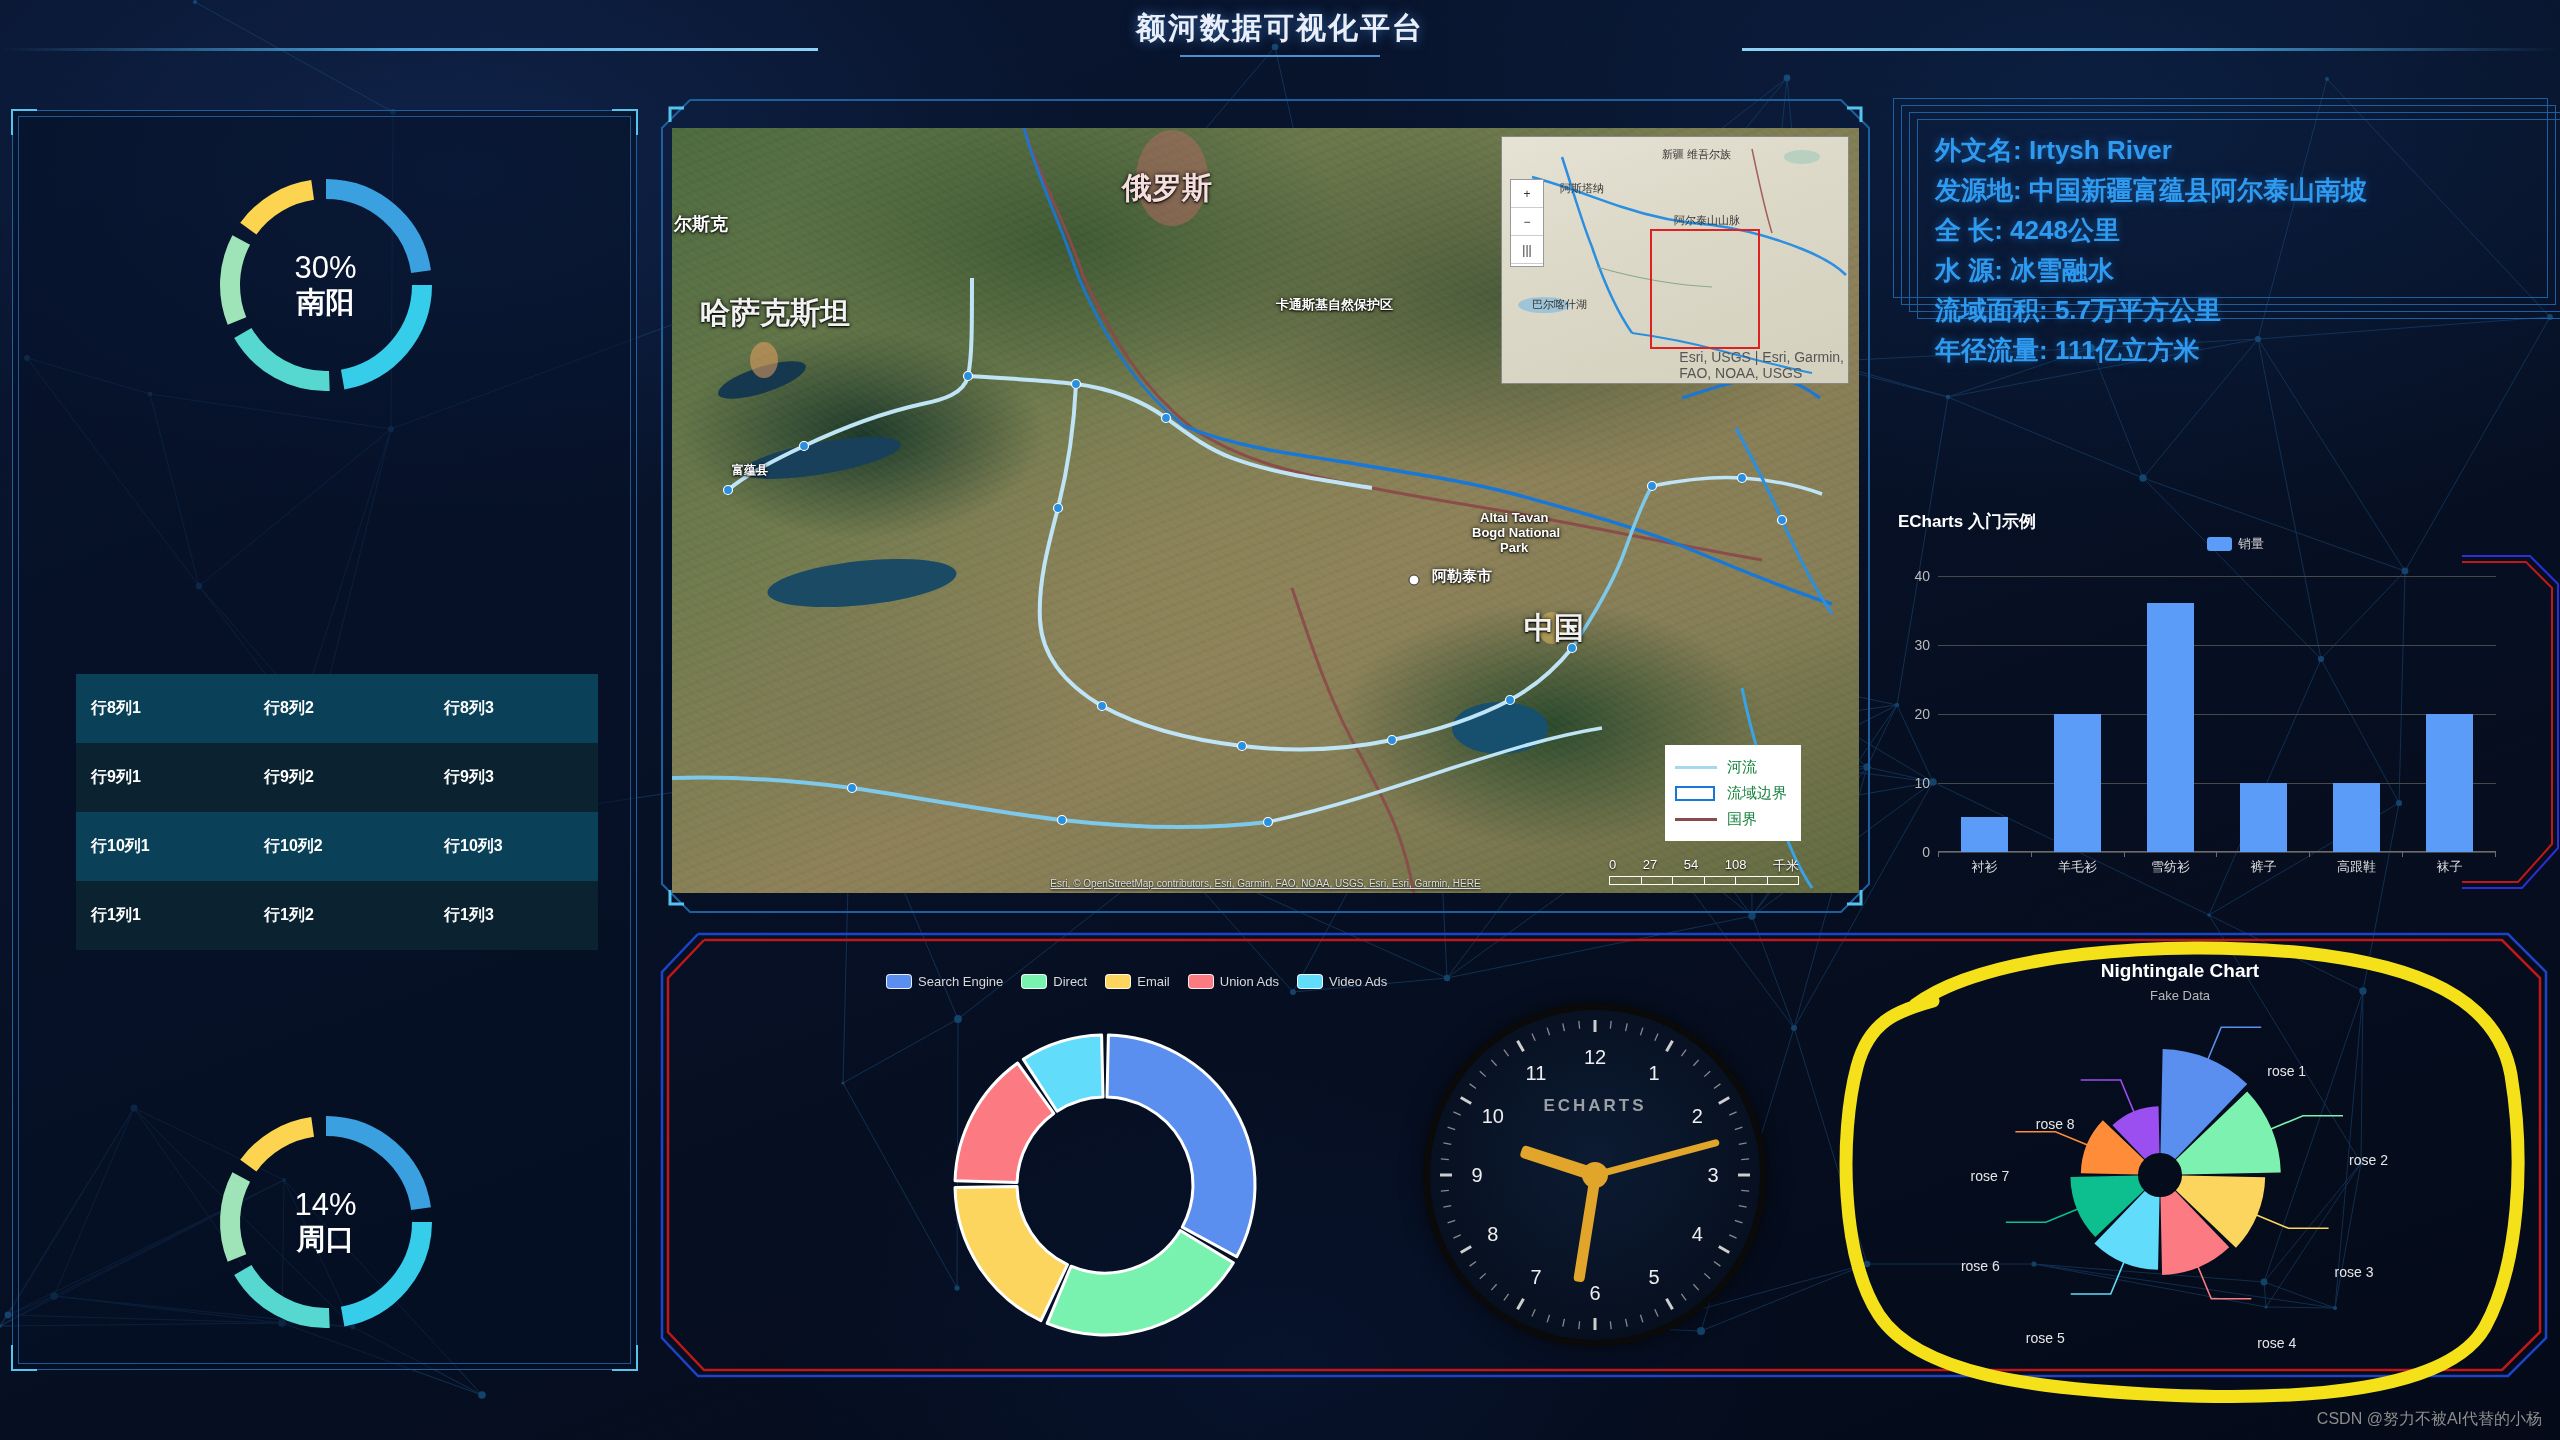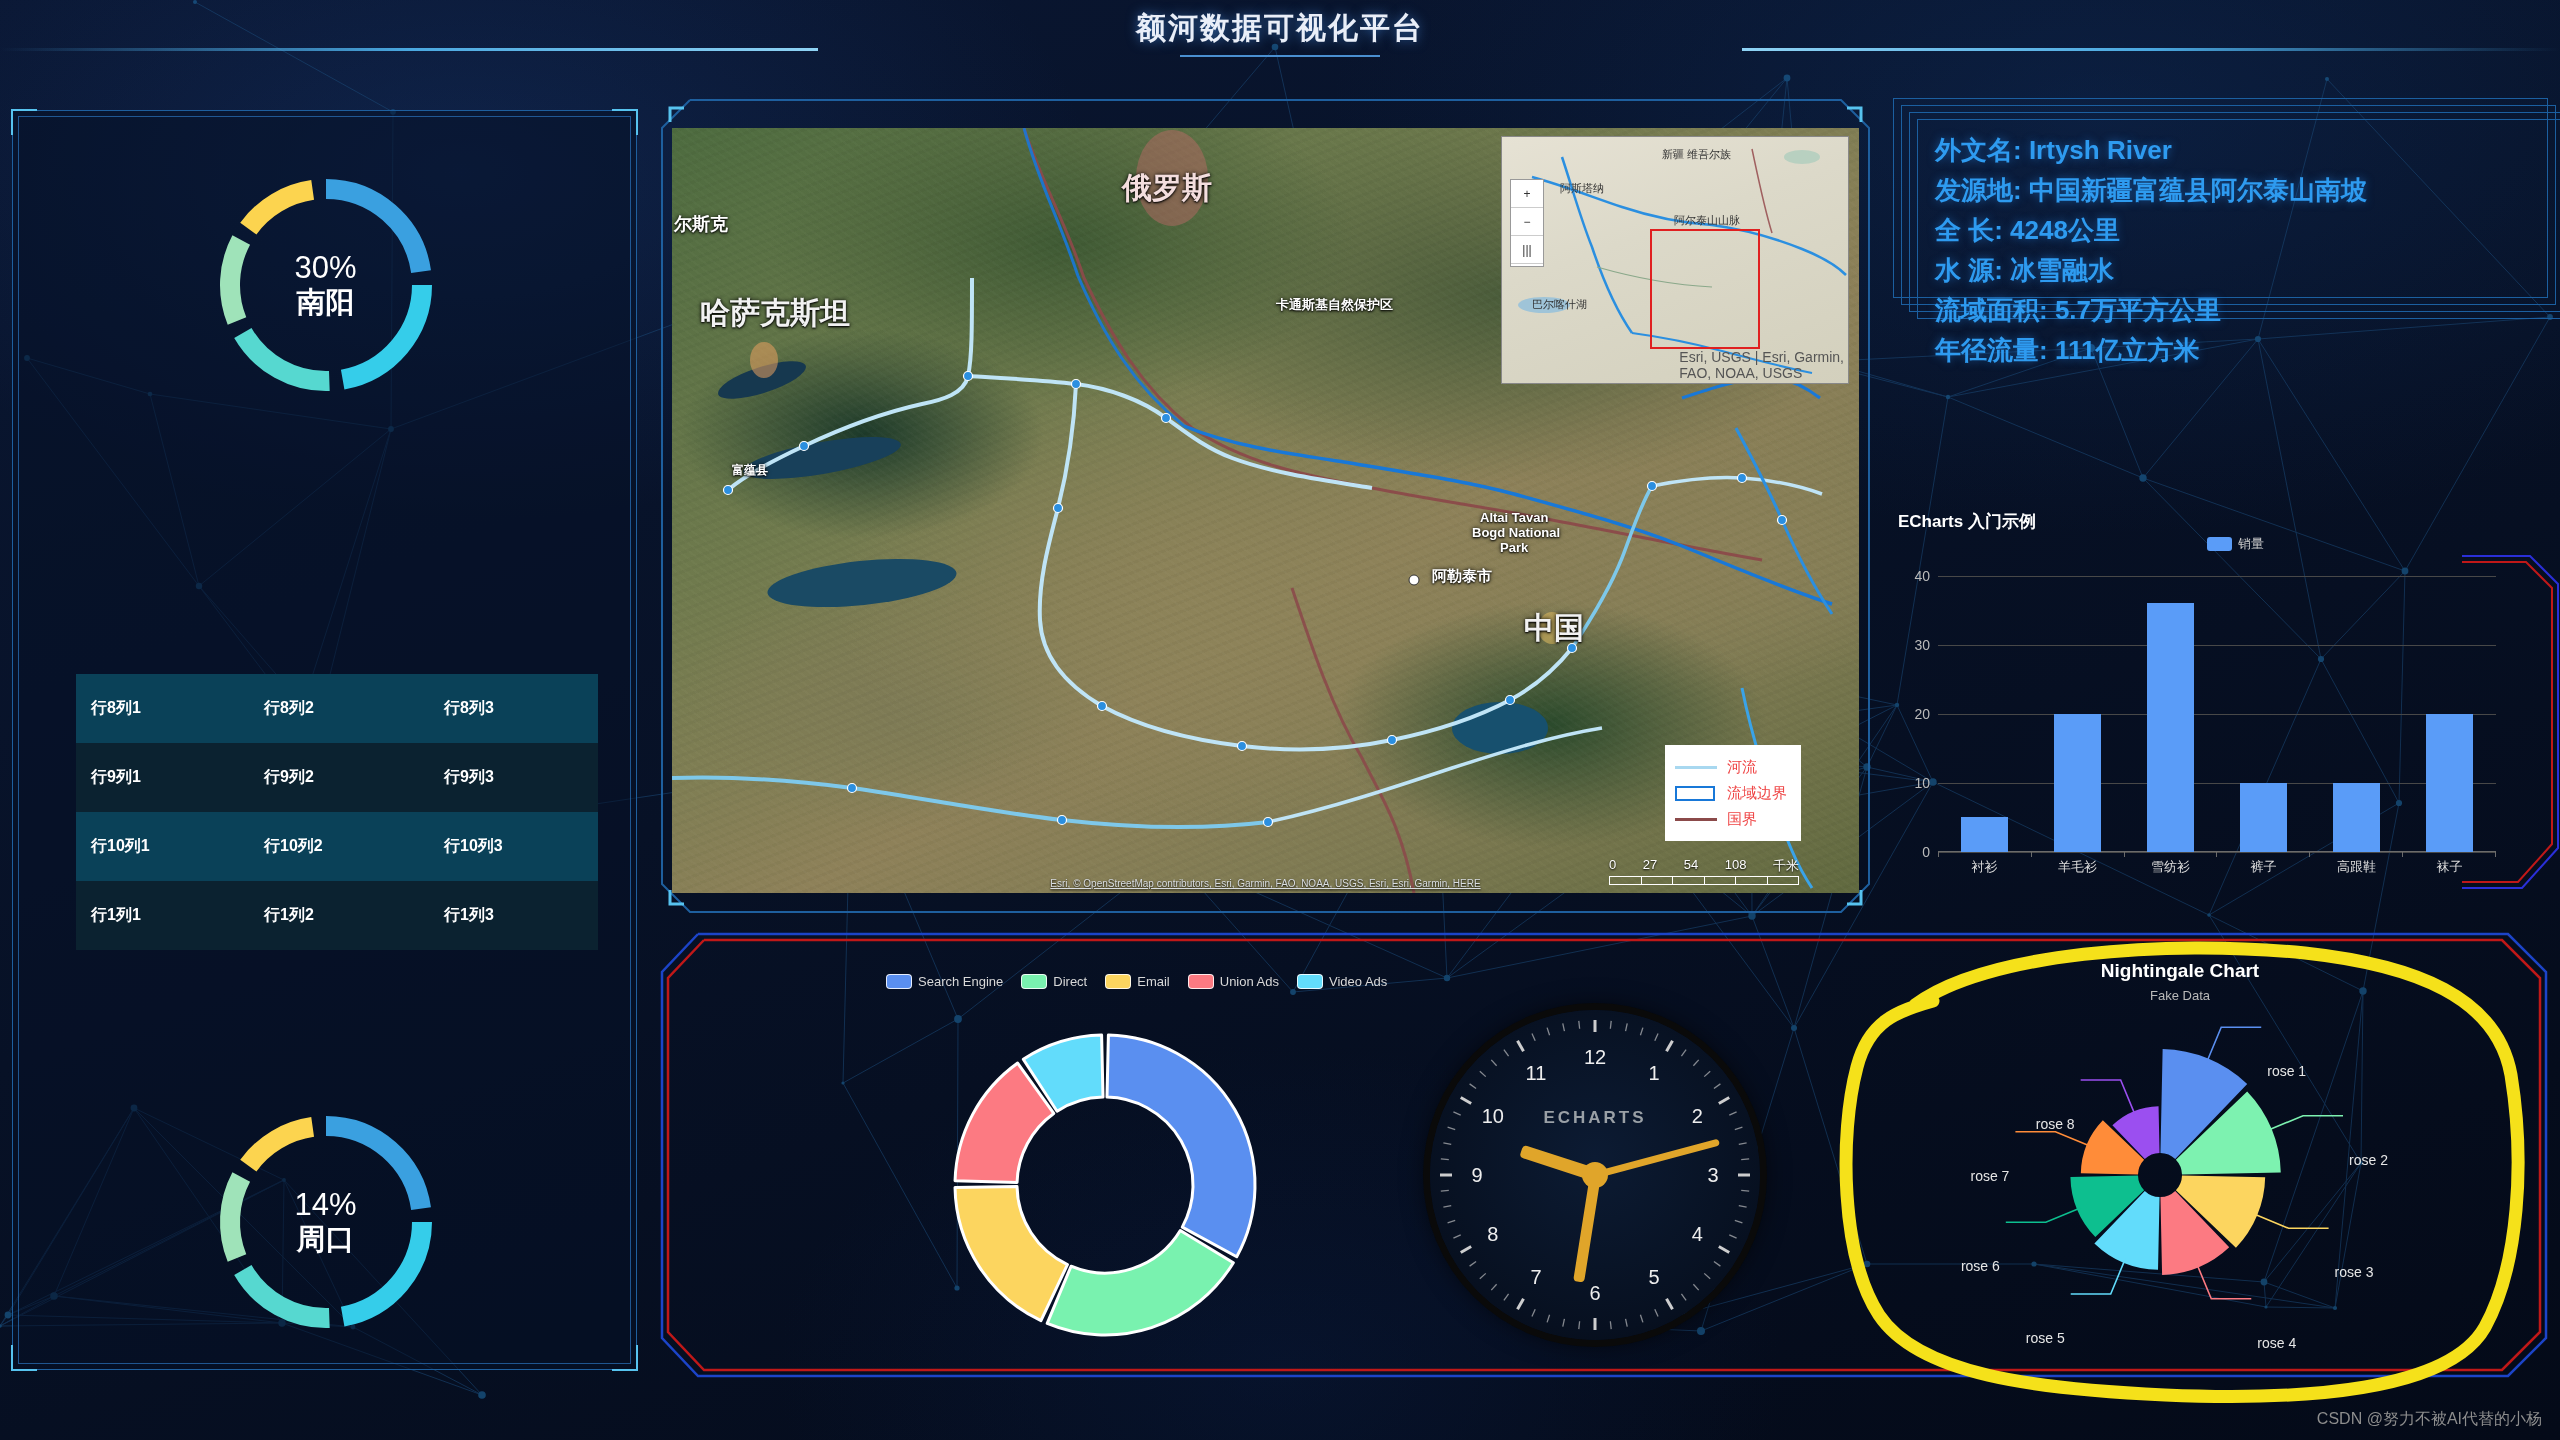--- a/index.html
+++ b/index.html
@@ -87,21 +87,21 @@
       repeating-linear-gradient(37deg, rgba(255,255,255,.05) 0 2px, transparent 2px 6px),
       repeating-linear-gradient(-21deg, rgba(0,0,0,.07) 0 3px, transparent 3px 9px);
   }
   .maplbl { position:absolute; color:#fff; font-weight:bold; text-shadow:0 0 4px rgba(0,0,0,.9),0 1px 2px #000; }
   .map-attr { position:absolute; left:50%; transform:translateX(-50%); bottom:4px;
     color:#d9dde0; font-size:10px; text-shadow:0 1px 2px #000; white-space:nowrap;text-decoration:underline; }
   .map-legend { position:absolute; right:58px; bottom:52px; background:#fff;
     padding:9px 14px 9px 10px; }
   .map-legend .lrow { display:flex; align-items:center; height:26px; }
   .map-legend .swatch { width:42px; height:14px; margin-right:10px; display:flex; align-items:center; }
-  .map-legend .ltext { color:#ef4444; font-size:15px; }
+  .map-legend .ltext { color:#15803d; font-size:15px; }
   .scalebar { position:absolute; right:60px; bottom:8px; width:190px; color:#fff; }
   .scalebar .nums { display:flex; justify-content:space-between; font-size:13px;
     text-shadow:0 1px 2px #000; margin-bottom:1px; }
   .scalebar .bar { height:9px; border:1.5px solid #fff; display:flex; }
   .scalebar .bar div { flex:1; border-right:1.5px solid #fff; }
   .scalebar .bar div:last-child { border-right:none; }
   
   #minimap { position:absolute; right:10px; top:8px; width:348px; height:248px;
     border:1px solid #888; background:#e9e6dd; overflow:hidden; }
   #minimap .mbase { position:absolute; inset:0;
@@ -150,21 +150,21 @@
   #pie-legend .item { display:flex; align-items:center;padding-left:6px; }
   #pie-legend .sw { width:26px; height:15px; border-radius:4px; margin-right:6px; border:1px solid rgba(255,255,255,.85); }
   #pie-legend .tx { color:#d8d8d8; font-size:13px; }
   #pie-chart { position:absolute; left:280px; top:90px; width:330px; height:330px; }
 
   
   #clock { position:absolute; left:770px; top:80px; width:330px; height:330px; }
   #clock .face { position:absolute; inset:0; border-radius:50%;
     background:radial-gradient(circle at 50% 45%, #0c1b33 0%, #071020 70%, #04080f 100%);
     box-shadow:0 0 0 7px #0a0a0a, 0 0 28px rgba(0,0,0,.85); }
-  #clock .brand { position:absolute; left:0; right:0; top:98px; text-align:center;
+  #clock .brand { position:absolute; left:0; right:0; top:86px; text-align:center;
     color:#9aa0a6; font-size:17px; letter-spacing:3px; font-weight:bold; }
   #clock .num { position:absolute; color:#eee; font-size:20px; transform:translate(-50%,-50%); }
   #clock .hand { position:absolute; left:50%; top:50%; background:#e0a52a; border-radius:4px;
     transform-origin:50% 100%; }
   #clock .pin { position:absolute; left:50%; top:50%; width:26px; height:26px;
     margin:-13px 0 0 -13px; border-radius:50%; background:#e0a52a; }
 
   
   #rose-panel { position:absolute; left:1200px; top:20px; width:640px; height:420px; }
   #rose-title { position:absolute; left:0; right:0; top:10px; text-align:center;

